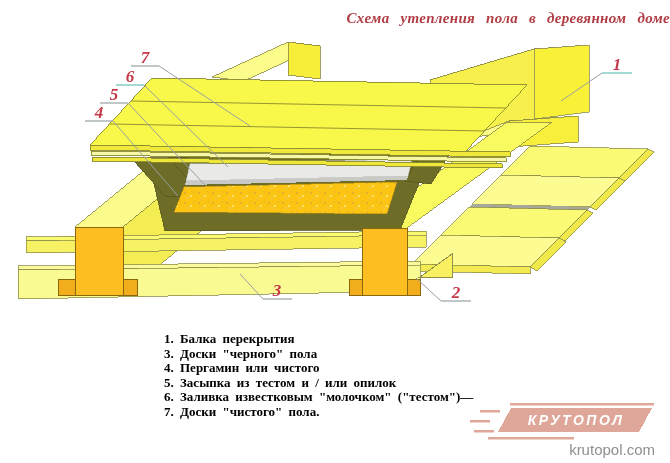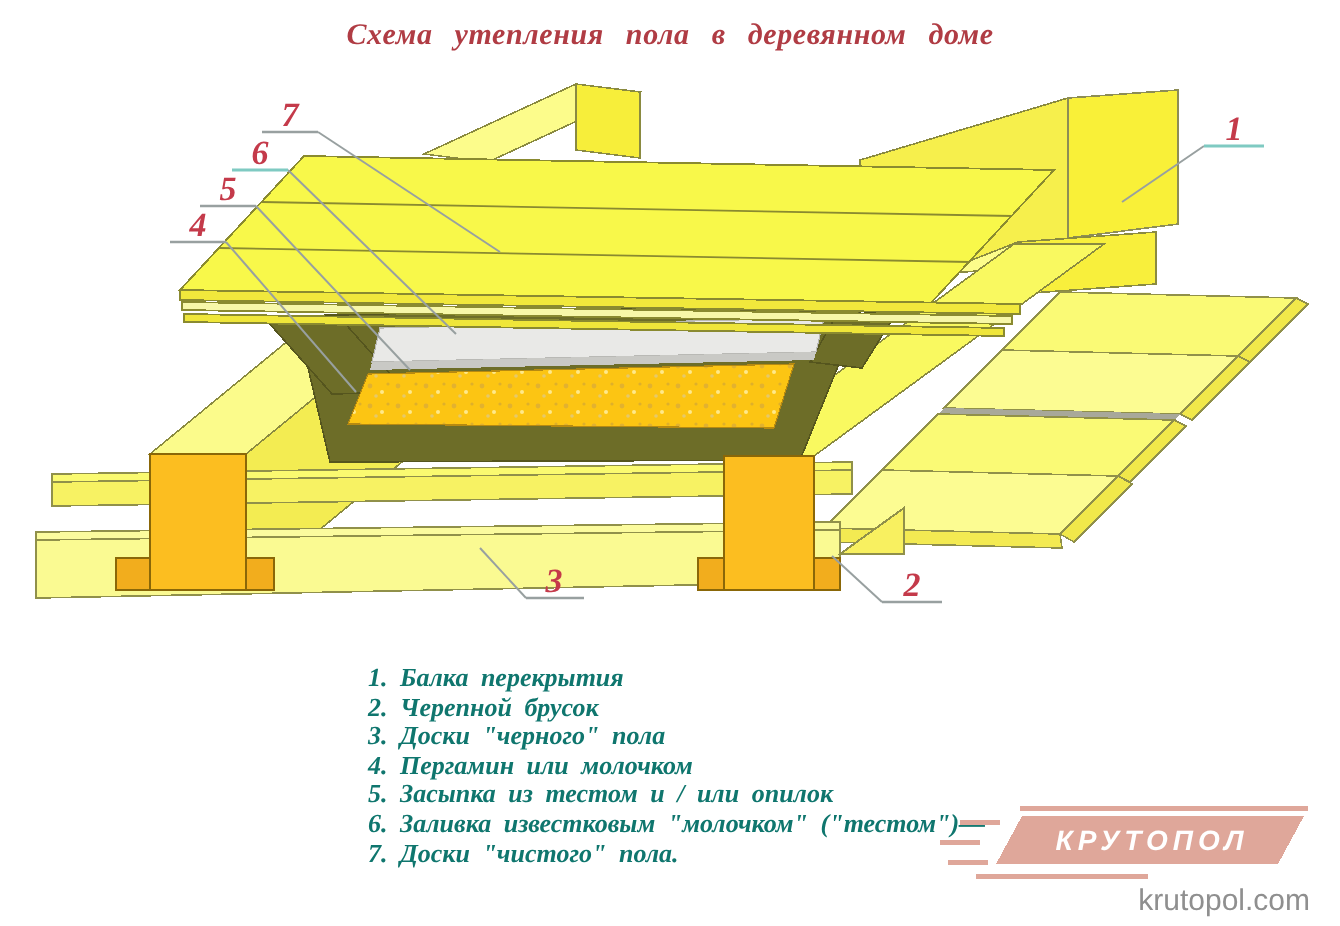--- a/index.html
+++ b/index.html
@@ -1,23 +1,23 @@
 <!DOCTYPE html>
 <html><head>
 <meta charset="utf-8">
 <style>
   html,body{margin:0;padding:0;background:#ffffff;}
   #stage{position:relative;width:670px;height:463px;background:#ffffff;overflow:hidden;
          font-family:"Liberation Serif", serif;}
   #scene{position:absolute;left:0;top:0;}
-  .title{position:absolute;left:0;top:10px;width:670px;text-align:center;
+  .title{position:absolute;left:0;top:10px;width:670px;text-align:right;
          color:#b03c44;font-size:15px;font-weight:bold;font-style:italic;
          word-spacing:7px;letter-spacing:.3px;}
-  .legend{position:absolute;left:184px;top:332px;color:#0f766e;
-          font-size:13px;font-weight:bold;font-style:italic;line-height:14.6px;
+  .legend{position:absolute;left:164px;top:332px;color:#000000;
+          font-size:13px;font-weight:bold;line-height:14.6px;
           word-spacing:3px;white-space:nowrap;}
   .legend .row{height:14.6px;}
   .legend .num{display:inline-block;min-width:16px;}
   text.co{font-family:"Liberation Serif",serif;font-style:italic;font-weight:bold;
           font-size:17px;fill:#c43a4a;}
   .lead{stroke:#98a0a0;stroke-width:1;fill:none;}
   .ul-gray{stroke:#98a0a0;stroke-width:1.2;fill:none;}
   .ul-teal{stroke:#7fcac2;stroke-width:1.4;fill:none;}
   polygon{shape-rendering:crispEdges;}
   .logo-brand{font-family:"Liberation Sans",sans-serif;font-style:italic;font-weight:bold;
@@ -158,21 +158,20 @@
       <polygon points="498,432 511,408 652,408 639,432" fill="#dfa79a"></polygon>
       <text class="logo-brand" x="576" y="425" text-anchor="middle">КРУТОПОЛ</text>
       <text class="logo-site" x="655" y="455" text-anchor="end">krutopol.com</text>
     </g>
   </svg>
 
   <div class="title">Схема утепления пола в деревянном доме</div>
 
   <div class="legend">
     <div class="row"><span class="num">1.</span><span>Балка перекрытия</span></div>
-    <div class="row"><span class="num">2.</span><span>Черепной брусок</span></div>
     <div class="row"><span class="num">3.</span><span>Доски "черного" пола</span></div>
-    <div class="row"><span class="num">4.</span><span>Пергамин или молочком</span></div>
+    <div class="row"><span class="num">4.</span><span>Пергамин или чистого</span></div>
     <div class="row"><span class="num">5.</span><span>Засыпка из тестом и / или опилок</span></div>
     <div class="row"><span class="num">6.</span><span>Заливка известковым "молочком" ("тестом")—</span></div>
     <div class="row"><span class="num">7.</span><span>Доски "чистого" пола.</span></div>
   </div>
 
 </div>
 
 </body></html>

